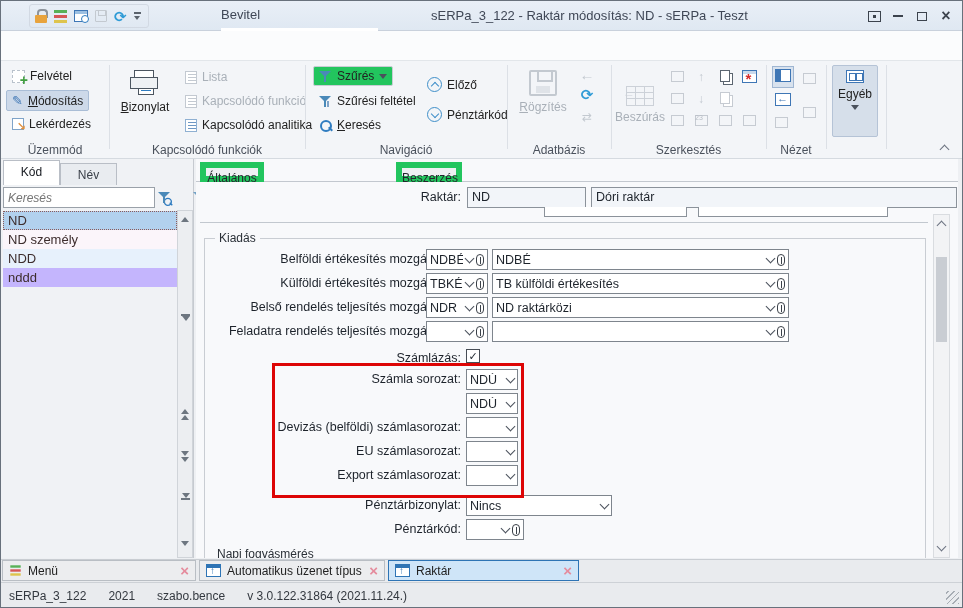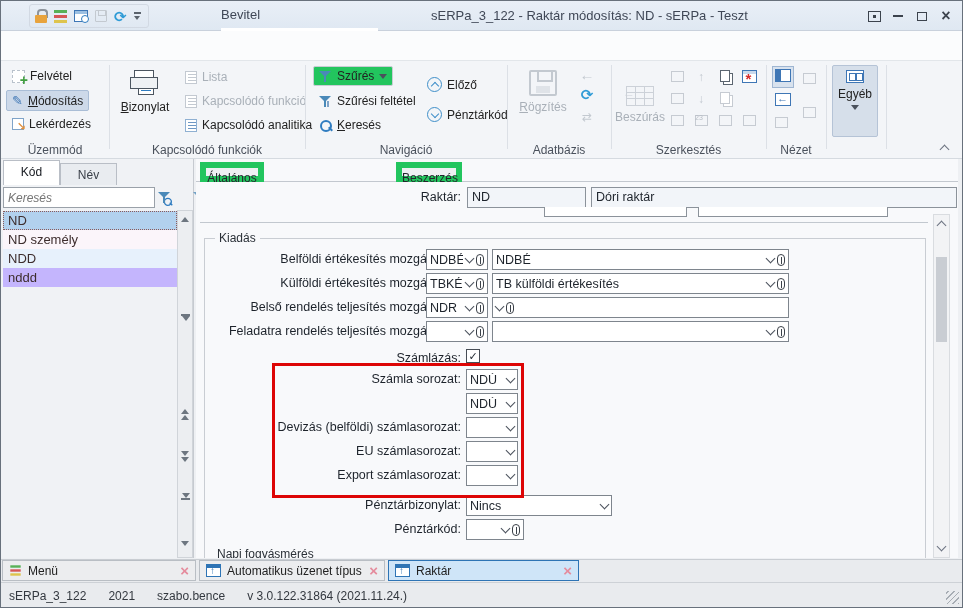--- a/index.html
+++ b/index.html
@@ -408,20 +408,21 @@
         <span class="clip"></span>
       </div>
 
     <div class="flabel tr" style="left:8px;top:141px;width:257px">Belső rendelés teljesítés mozgásnem:</div>
     <div class="combo" style="left:230px;top:138px;width:62px">
         <span class="val">NDR</span>
         <span class="chev"></span>
         <span class="clip"></span>
       </div>
     <div class="combo" style="left:296px;top:138px;width:297px">
+        <span class="val">ND raktárközi</span>
         <span class="chev"></span>
         <span class="clip"></span>
       </div>
 
     <div class="flabel tr" style="left:8px;top:165px;width:257px">Feladatra rendelés teljesítés mozgásnem:</div>
     <div class="combo" style="left:230px;top:162px;width:62px">
         <span class="val"></span>
         <span class="chev"></span>
         <span class="clip"></span>
       </div>

